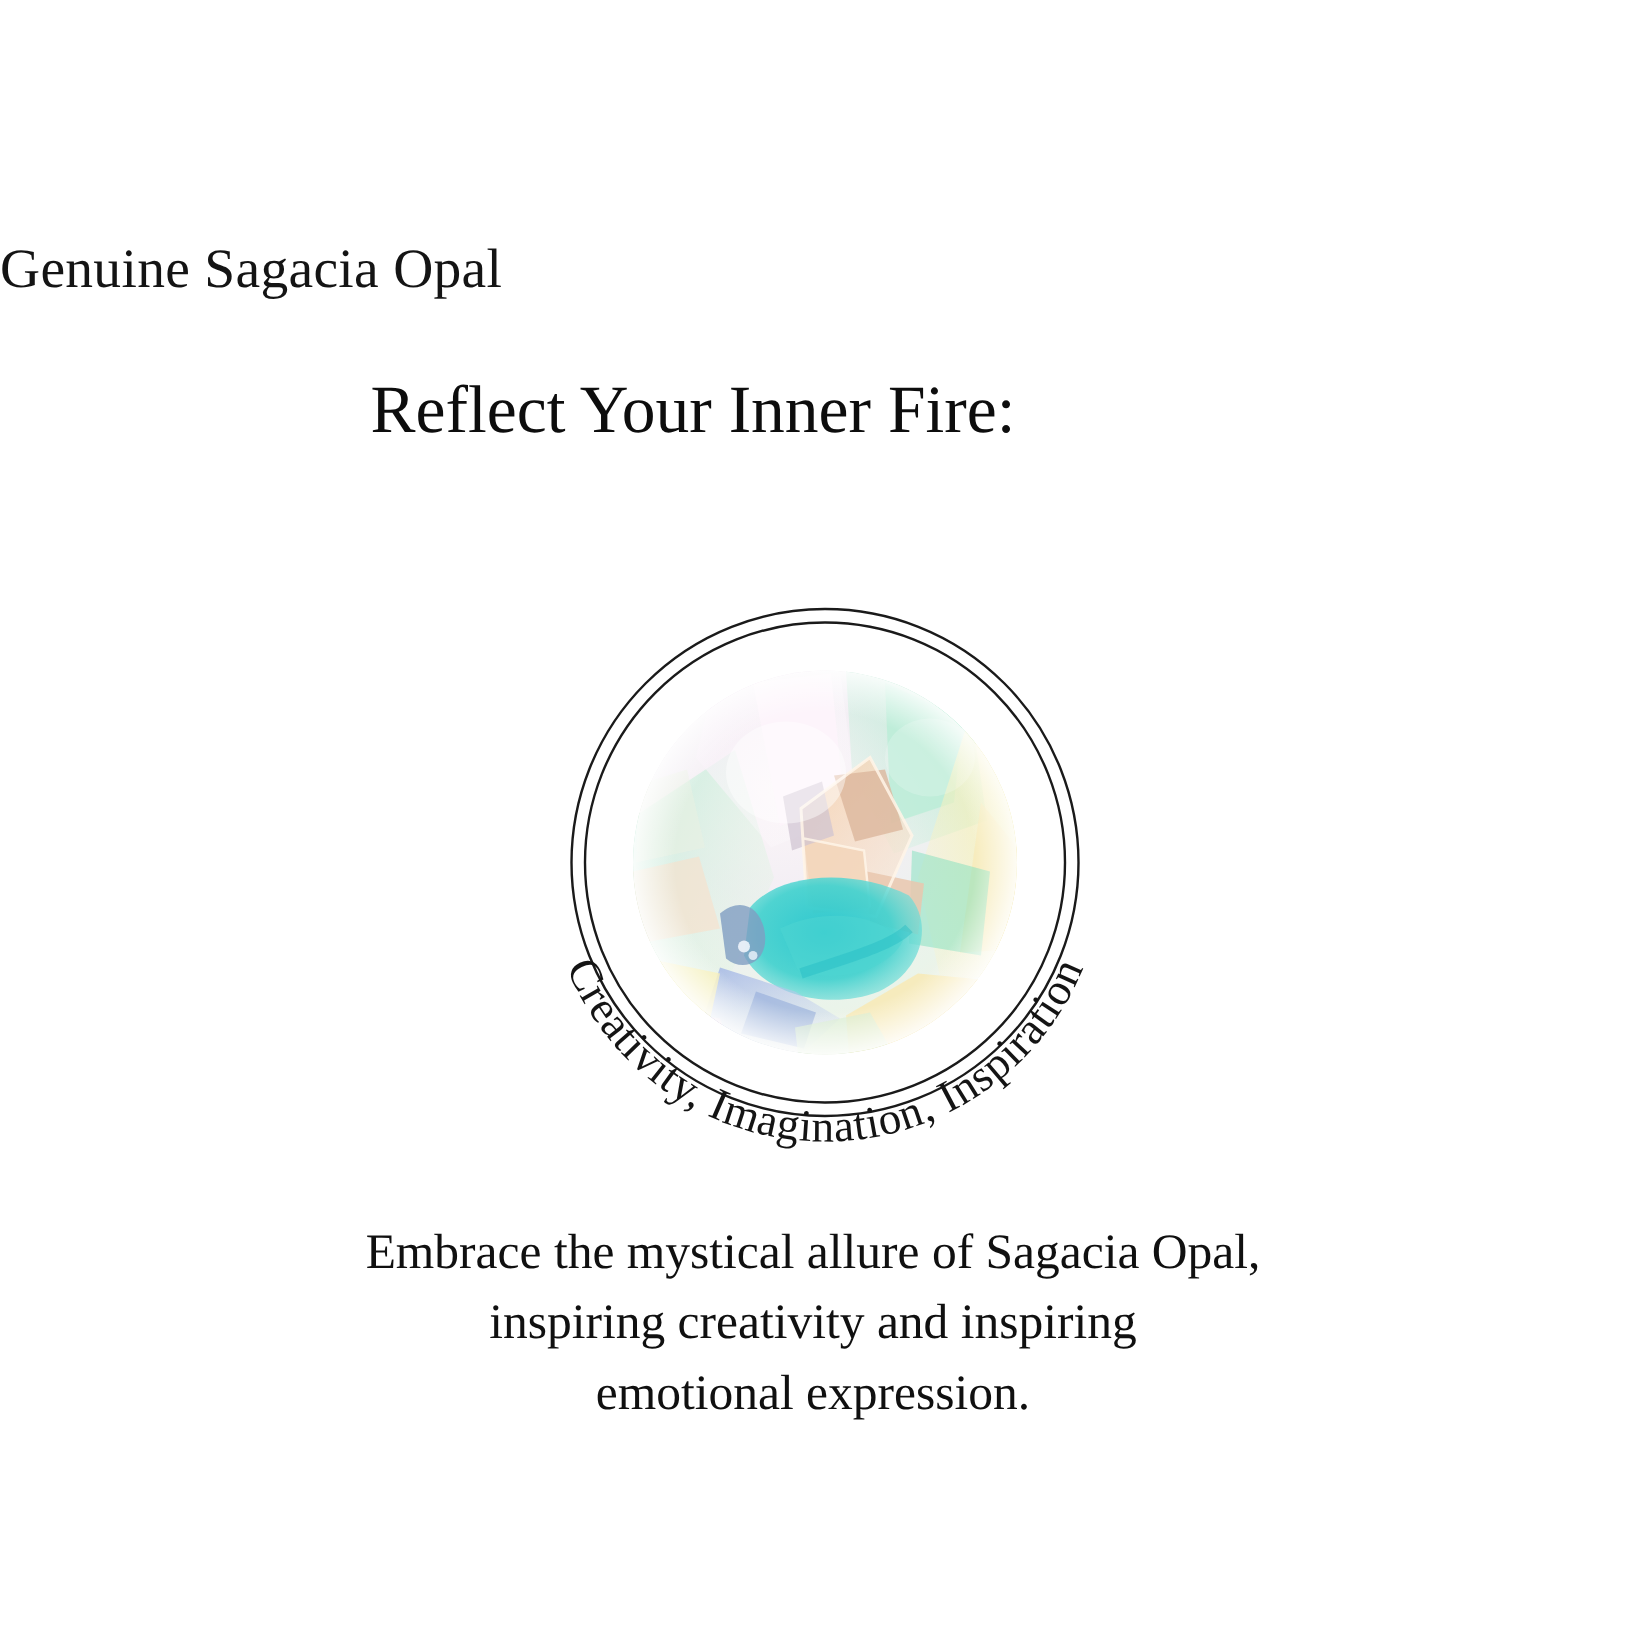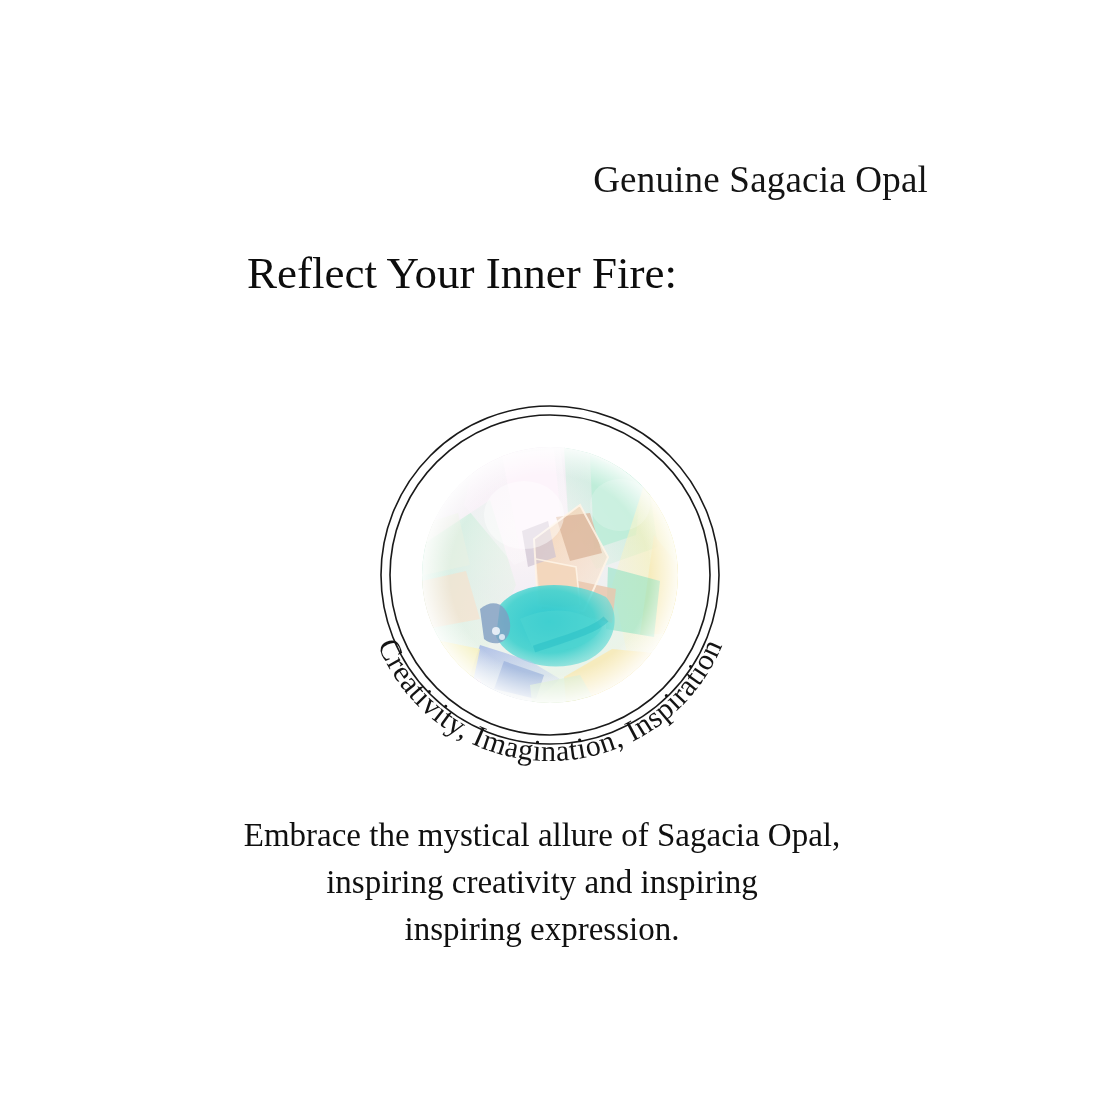--- a/index.html
+++ b/index.html
@@ -22,21 +22,21 @@
     background: #ffffff;
     display: block;
   }
 
   
   .eyebrow {
     position: absolute;
     top: 158px;
     left: 0;
     width: 928px;
-    text-align: right;
+    text-align: left;
     font-size: 37px;
     line-height: 44px;
     letter-spacing: 0.2px;
     color: #141414;
     white-space: nowrap;
   }
 
   
   .headline {
     position: absolute;
@@ -201,16 +201,16 @@
       <path id="captionArc" d="M -186,0 A 186,186 0 0 0 186,0" fill="none" stroke="none"></path>
       <text font-family="Liberation Serif, DejaVu Serif, serif" font-size="30" fill="#141414" letter-spacing="0.5">
         <textPath href="#captionArc" startOffset="50%" text-anchor="middle">Creativity, Imagination, Inspiration</textPath>
       </text>
     </svg>
   </div>
 
   <div class="description">
     <span class="line">Embrace the mystical allure of Sagacia Opal,</span>
     <span class="line">inspiring creativity and inspiring</span>
-    <span class="line">inspiring expression.</span>
+    <span class="line">emotional expression.</span>
   </div>
 
 </div>
 
 </body></html>

